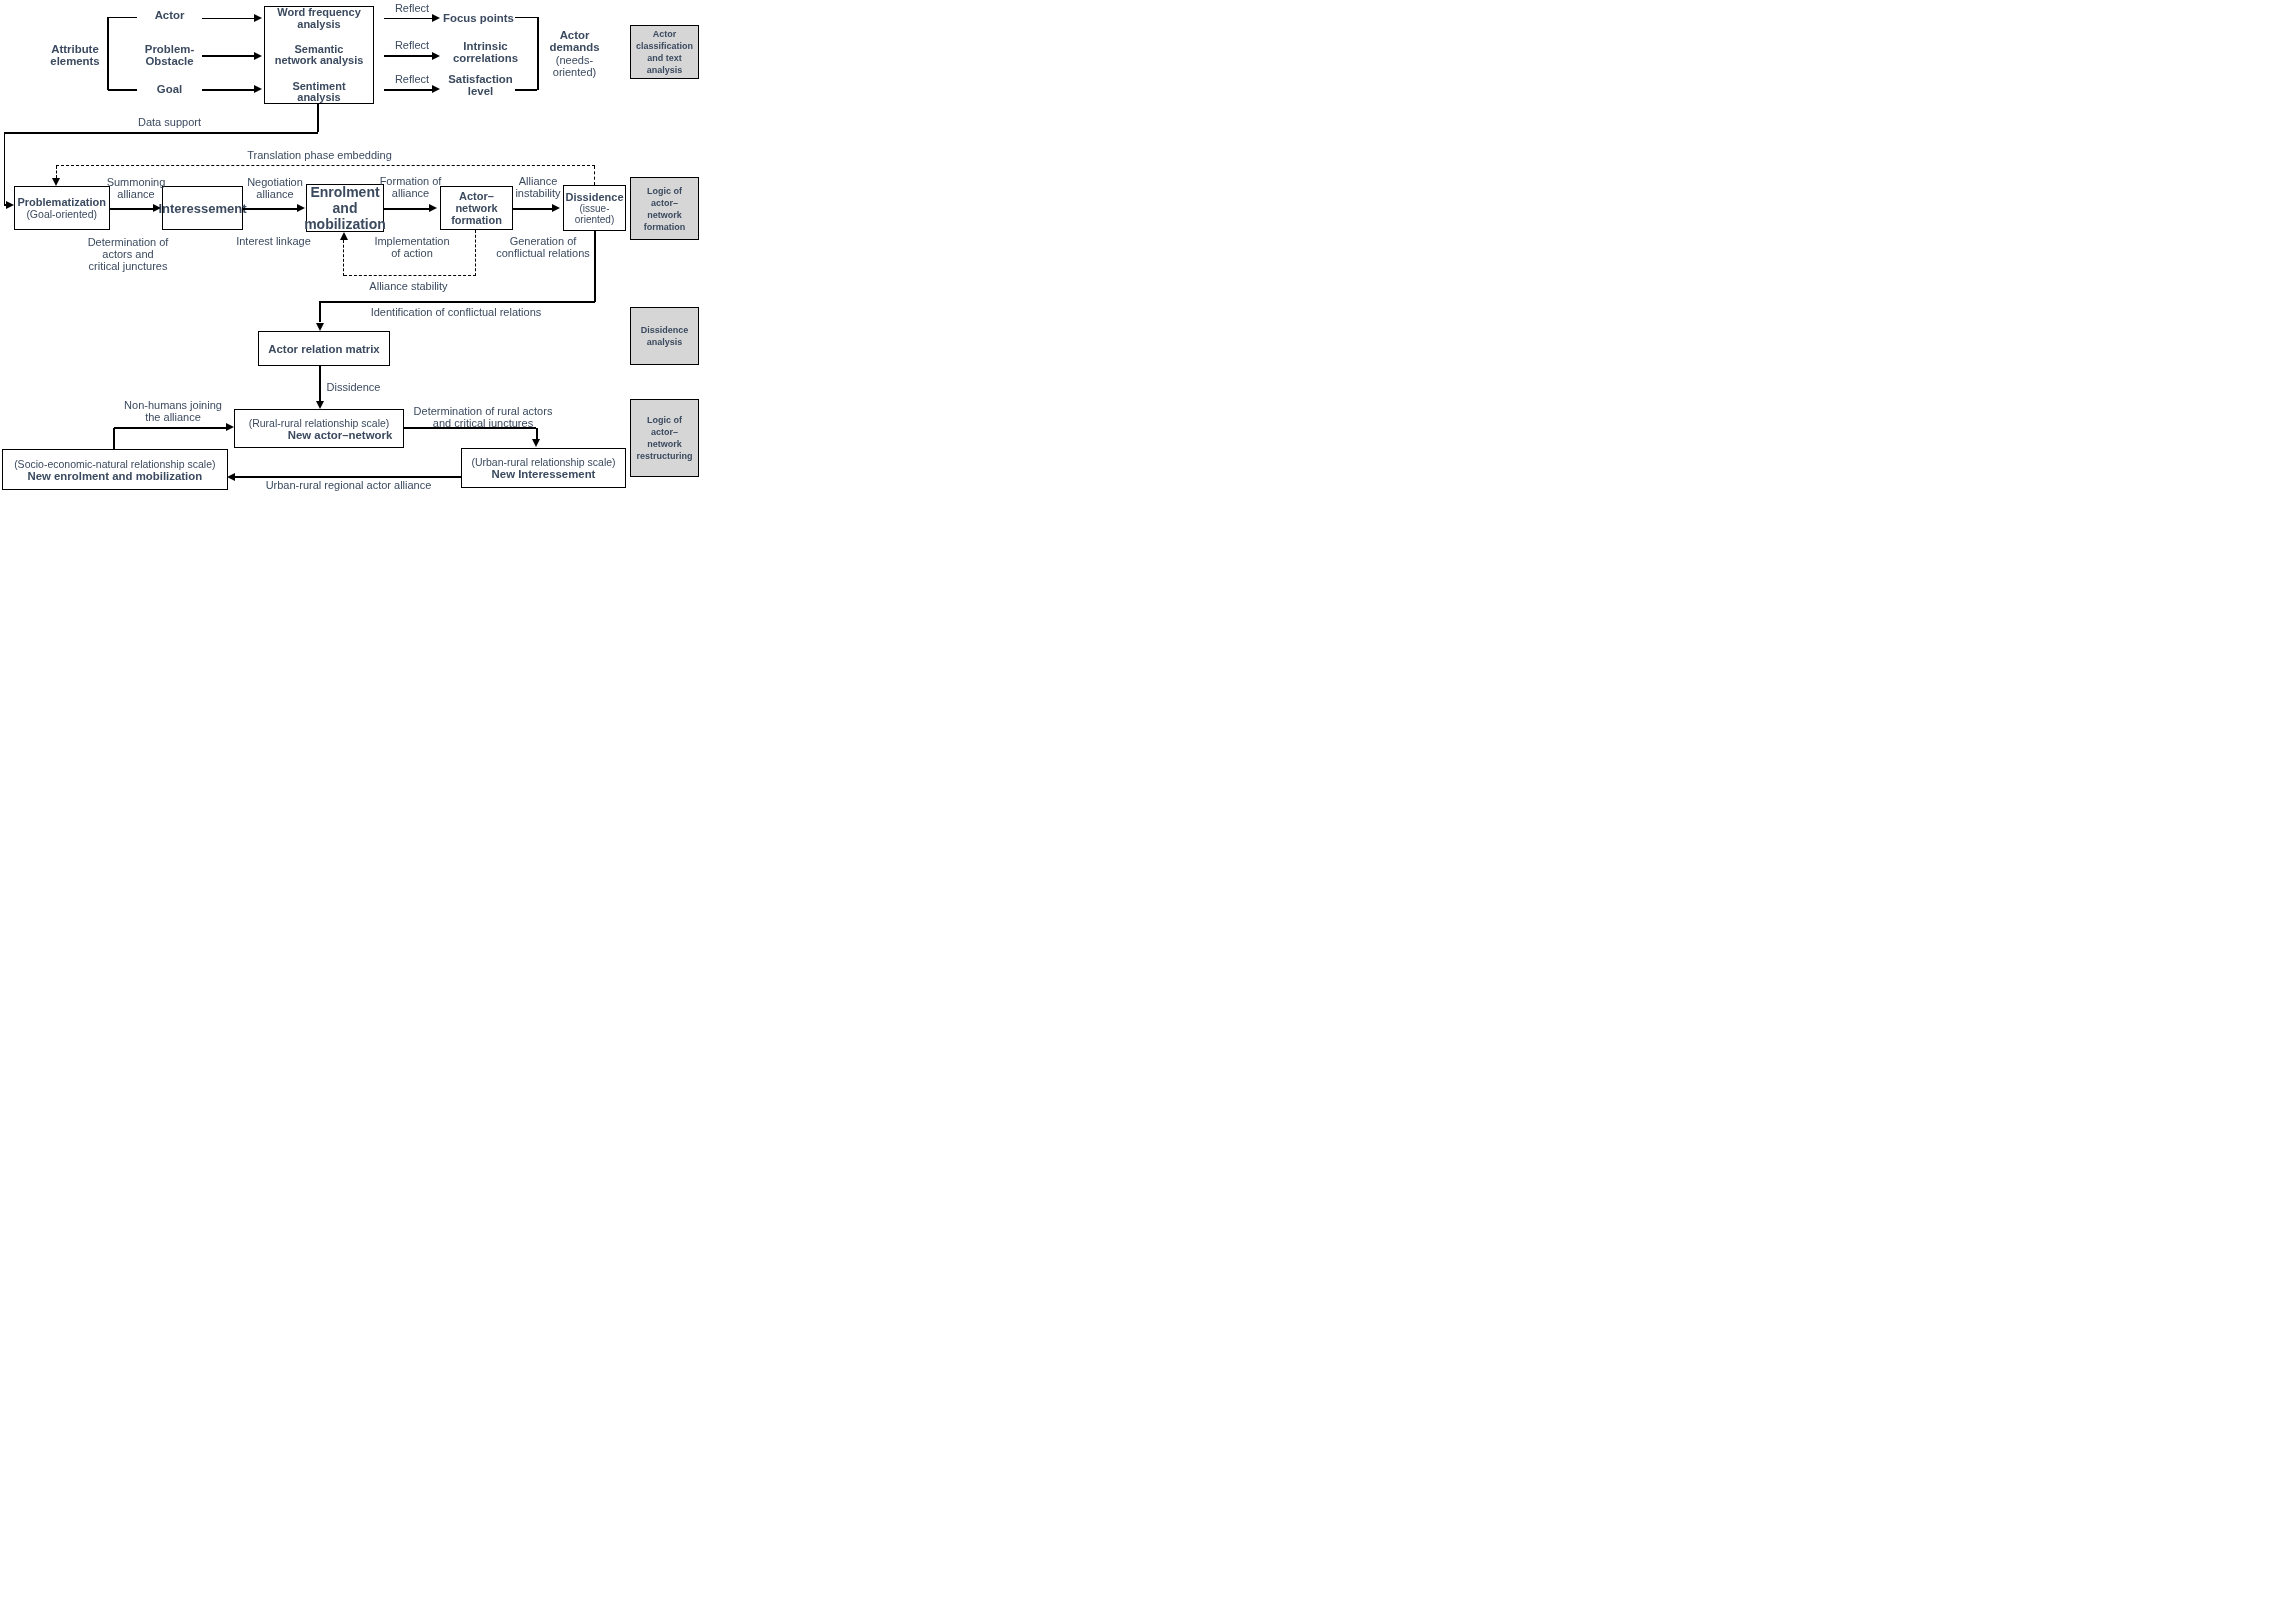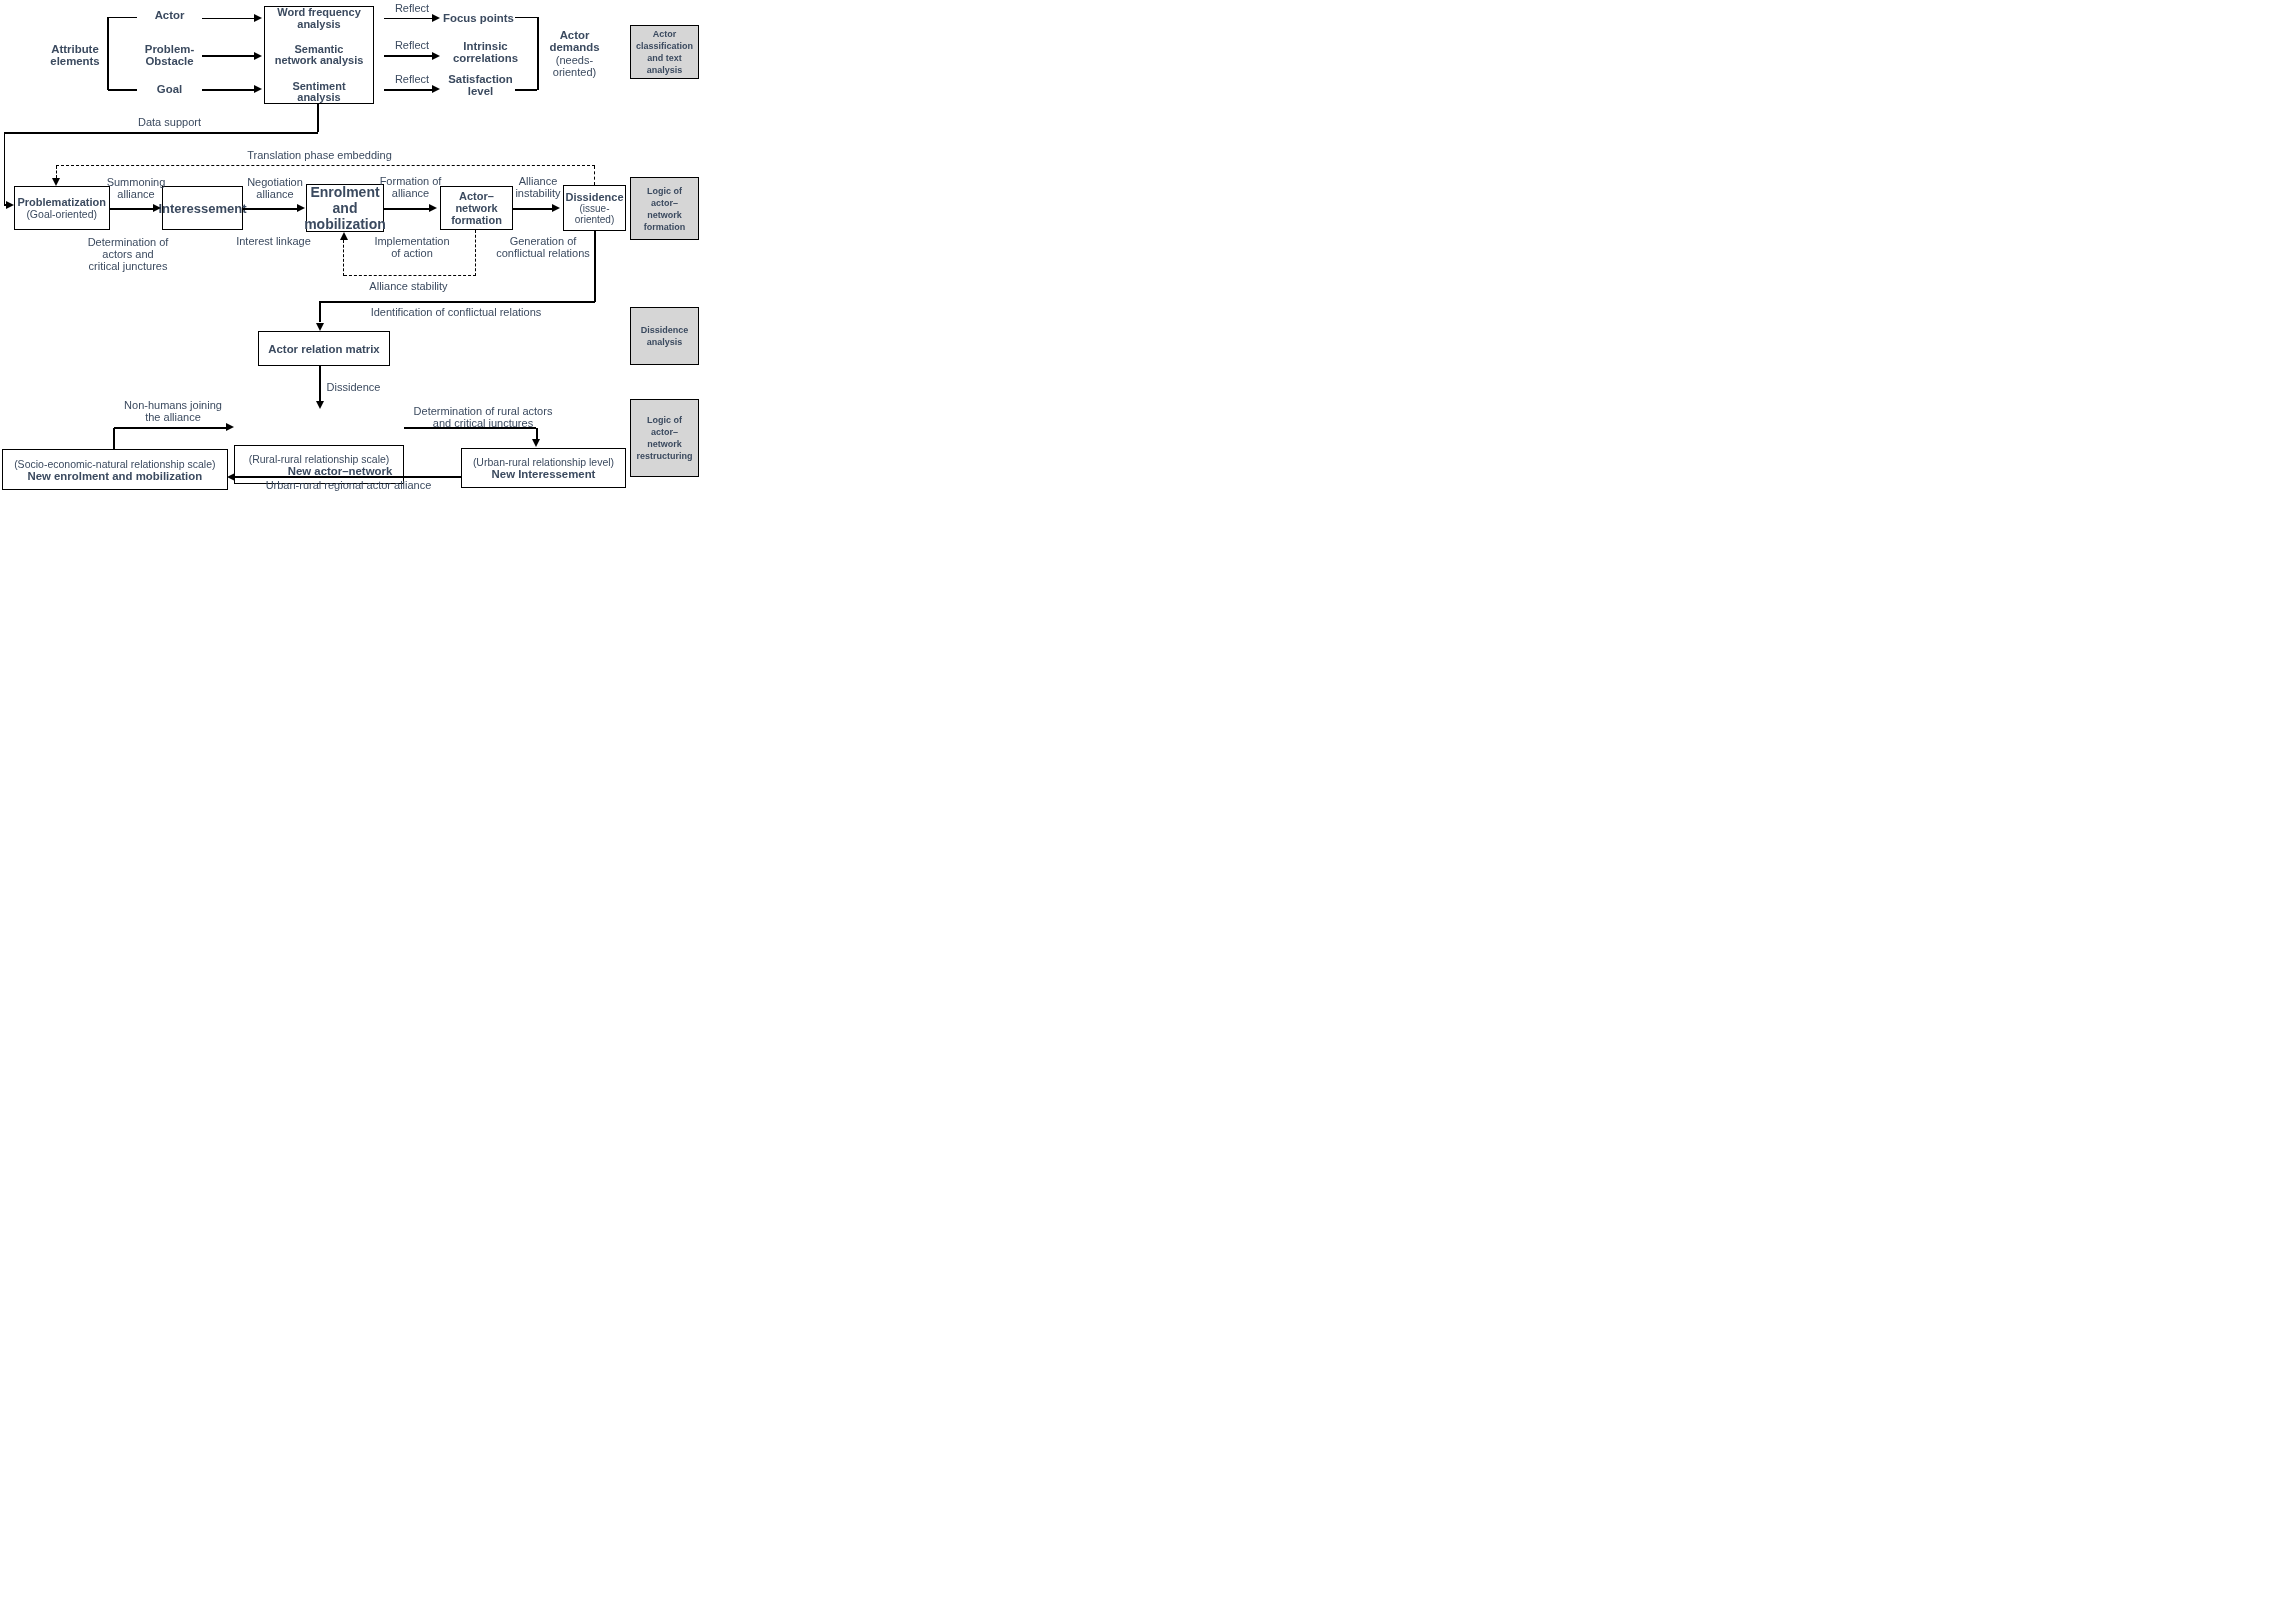--- a/index.html
+++ b/index.html
@@ -183,35 +183,35 @@
 
   <div class="vl" style="left:319px;top:365px;height:36px;"></div>
   <div class="ah-d" style="left:316px;top:401px;"></div>
   <div class="lbl" style="left:316px;top:381px;width:75px;">Dissidence</div>
 
   <div class="lbl" style="left:117px;top:399px;width:112px;">Non-humans joining
 the alliance</div>
   <div class="lbl" style="left:404px;top:405px;width:158px;">Determination of rural actors
 and critical junctures</div>
 
-  <div class="node" style="left:234px;top:409px;width:170px;height:39px;margin-top:36px;">
+  <div class="node" style="left:234px;top:409px;width:170px;height:39px;">
     <div style="font-size:10.5px;">(Rural-rural relationship scale)</div>
     <div class="b" style="font-size:11.4px;padding-left:42px;">New actor–network</div>
   </div>
 
   <div class="vl" style="left:113px;top:428px;height:21px;"></div>
   <div class="hl" style="left:114px;top:427px;width:112px;"></div>
   <div class="ah-r" style="left:226px;top:423px;"></div>
 
   <div class="hl" style="left:404px;top:427px;width:132px;"></div>
   <div class="vl" style="left:536px;top:428px;height:12px;"></div>
   <div class="ah-d" style="left:532px;top:439px;"></div>
 
   <div class="node" style="left:461px;top:448px;width:165px;height:40px;">
-    <div style="font-size:10.5px;">(Urban-rural relationship level)</div>
+    <div style="font-size:10.5px;">(Urban-rural relationship scale)</div>
     <div class="b" style="font-size:11.4px;">New Interessement</div>
   </div>
 
   <div class="node" style="left:1.8px;top:449px;width:226px;height:41px;">
     <div style="font-size:10.5px;">(Socio-economic-natural relationship scale)</div>
     <div class="b" style="font-size:11.4px;">New enrolment and mobilization</div>
   </div>
 
   <div class="hl" style="left:235px;top:476px;width:226px;"></div>
   <div class="ah-l" style="left:227px;top:473px;"></div>

